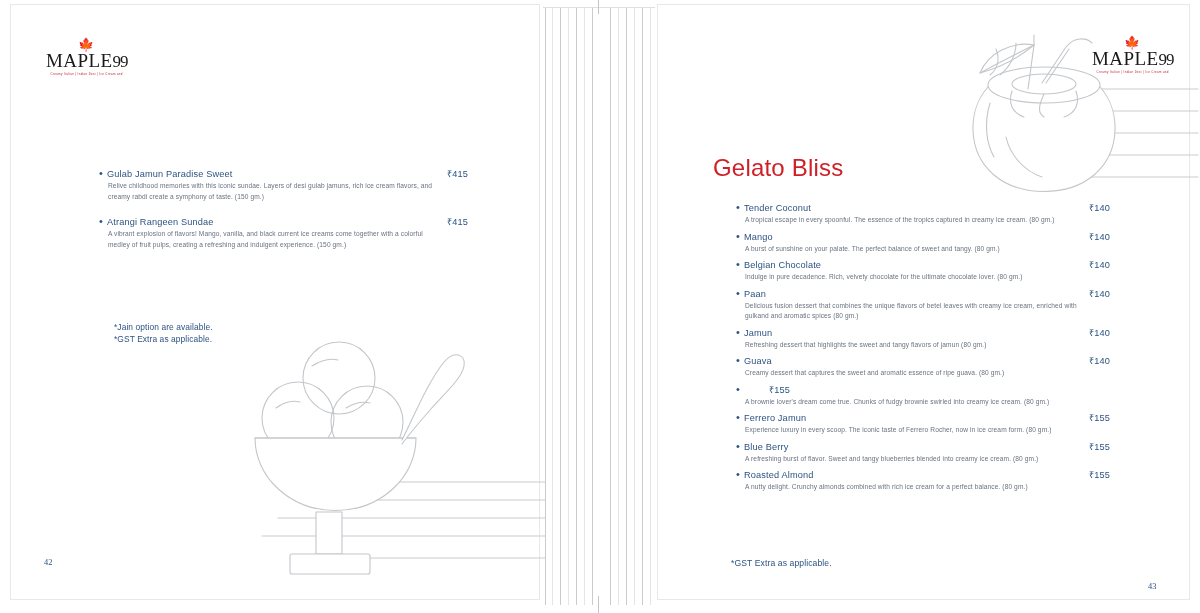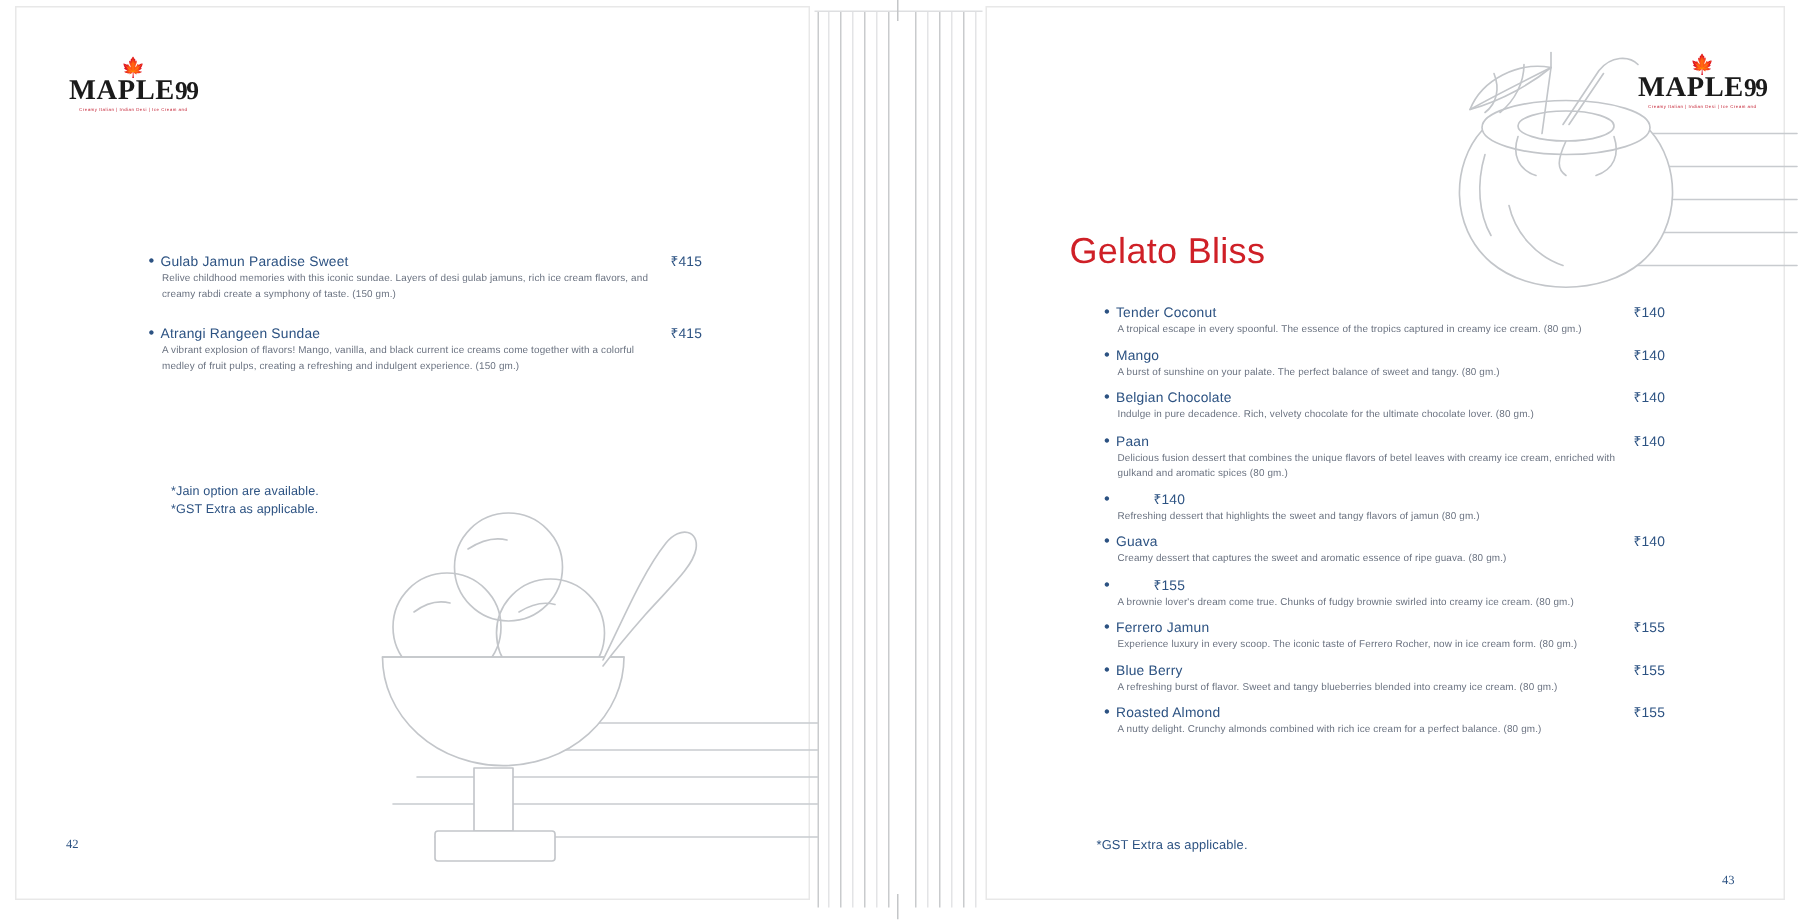--- a/index.html
+++ b/index.html
@@ -47,21 +47,21 @@
   }
 
   
   .logo { position: absolute; text-align: center; }
   .logo-leaf {
     font-size: 13px; color: #c2182b; line-height: 9px; height: 11px;
   }
   .logo-word {
     font-family: "Liberation Serif", serif;
     font-size: 19px; letter-spacing: 0.4px; color: #1a1a1a;
-    font-weight: 700; line-height: 19px;
+    font-weight: 400; line-height: 19px;
   }
   .logo-word .nine { font-size: 17px; letter-spacing: -1px; }
   .logo-tag {
     font-size: 2.9px; letter-spacing: 0.35px; color: #c2182b;
     margin-top: 1px; white-space: nowrap;
   }
   .logo-left  { left: 46px;  top: 40px; }
   .logo-right { left: 1092px; top: 38px; }
 
   
@@ -284,20 +284,21 @@
       <div class="item-head">
         <span class="bullet">•</span>
         <span class="item-name">Paan</span>
         <span class="item-price">₹140</span>
       </div>
       <div class="item-desc">Delicious fusion dessert that combines the unique flavors of betel leaves with creamy ice cream, enriched with gulkand and aromatic spices (80 gm.)</div>
     </div>
     <div class="item">
       <div class="item-head">
         <span class="bullet">•</span>
+        <span class="item-name">Jamun</span>
         <span class="item-price">₹140</span>
       </div>
       <div class="item-desc">Refreshing dessert that highlights the sweet and tangy flavors of jamun (80 gm.)</div>
     </div>
     <div class="item">
       <div class="item-head">
         <span class="bullet">•</span>
         <span class="item-name">Guava</span>
         <span class="item-price">₹140</span>
       </div>

